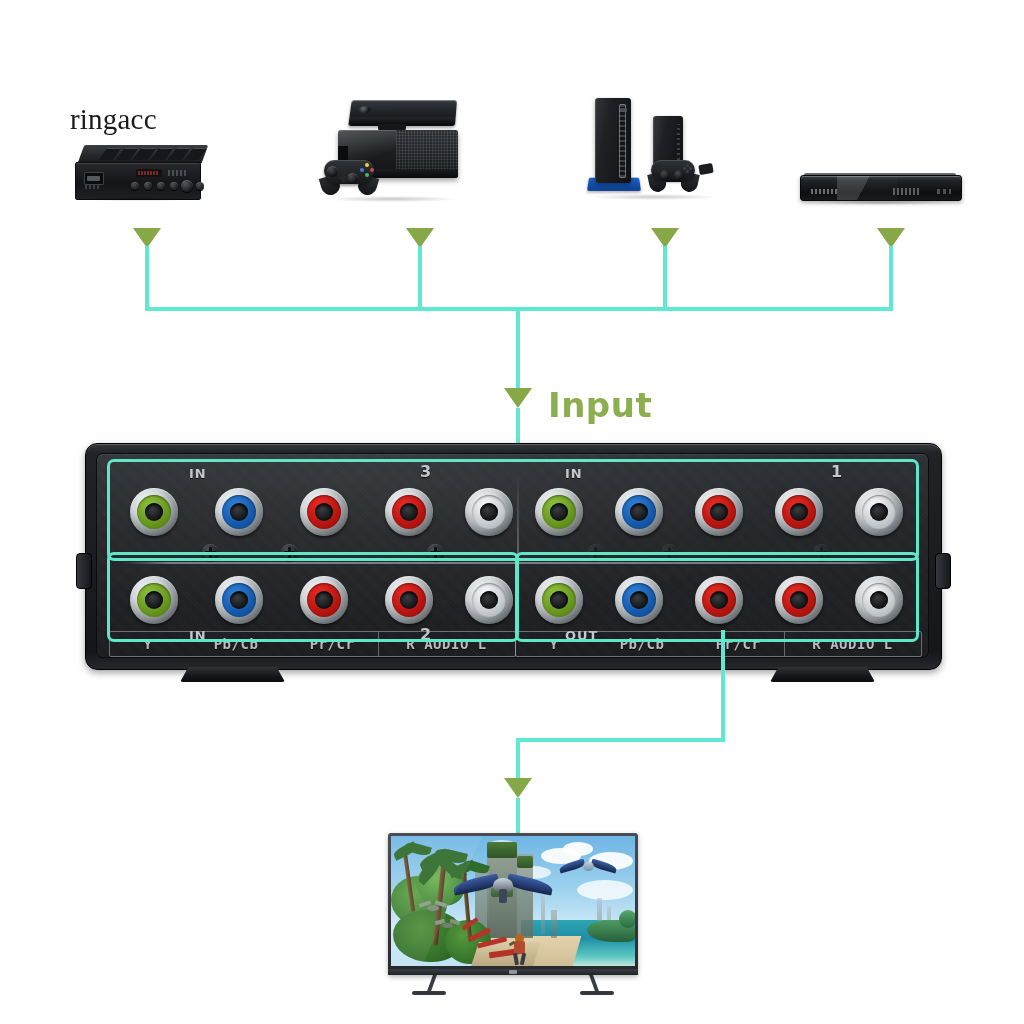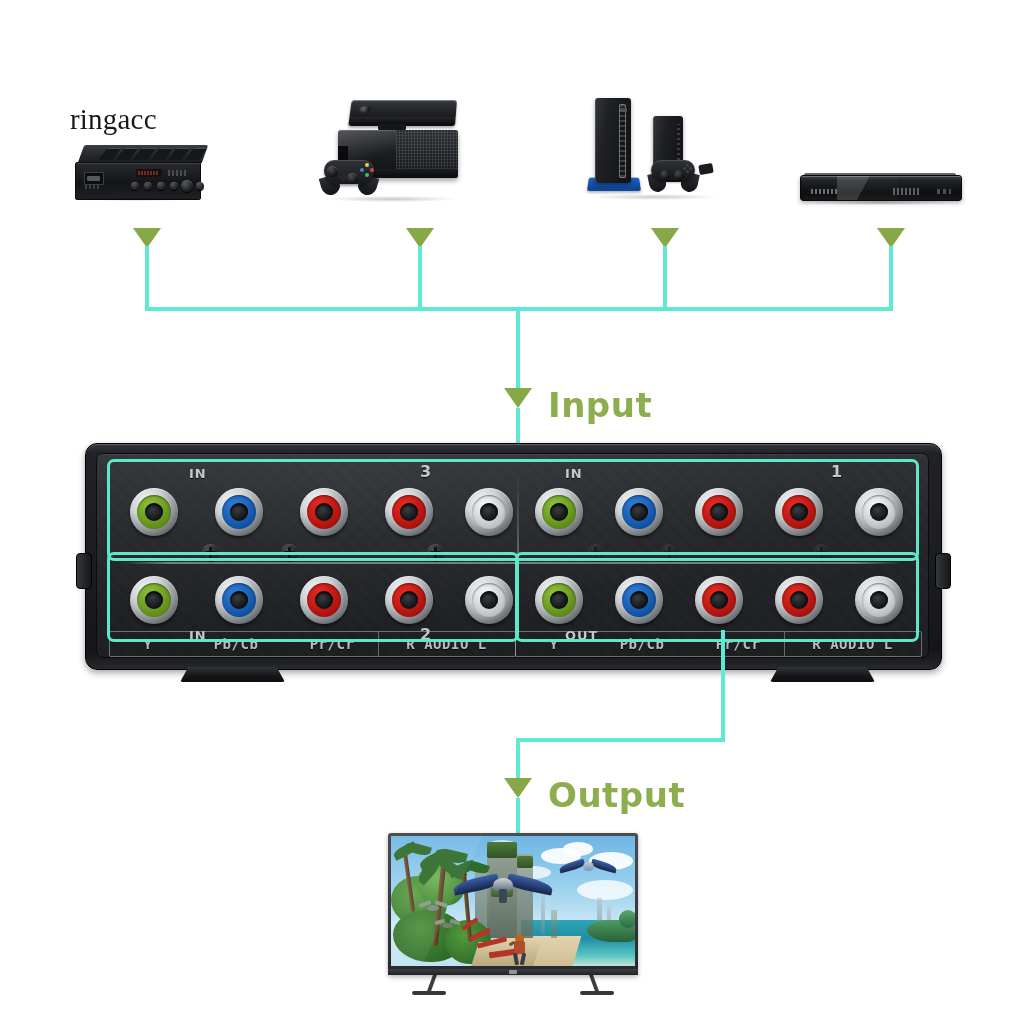--- a/index.html
+++ b/index.html
@@ -632,21 +632,20 @@
     <div class="foot" style="left:95px;top:224px;width:105px;clip-path:polygon(8% 0,92% 0,100% 100%,0 100%);"></div>
     <div class="foot" style="left:685px;top:224px;width:105px;clip-path:polygon(8% 0,92% 0,100% 100%,0 100%);"></div>
   </div>
 
   <div class="wire v" style="left:721px;top:630px;height:110px;"></div>
   <div class="wire h" style="left:516px;top:738px;width:209px;"></div>
   <div class="wire v" style="left:516px;top:738px;height:44px;"></div>
   <div class="arrow" style="left:504px;top:778px;"></div>
   <div class="wire v" style="left:516px;top:798px;height:40px;"></div>
 
-  <div class="flowlabel" style="left:548px;top:775px;">Output</div>
 
   <div class="tv">
     <div class="leg l"></div>
     <div class="leg r"></div>
     <div class="legbase l"></div>
     <div class="legbase r"></div>
 
     <div class="bezel">
       <div class="screen">
         <div class="sky"></div>

